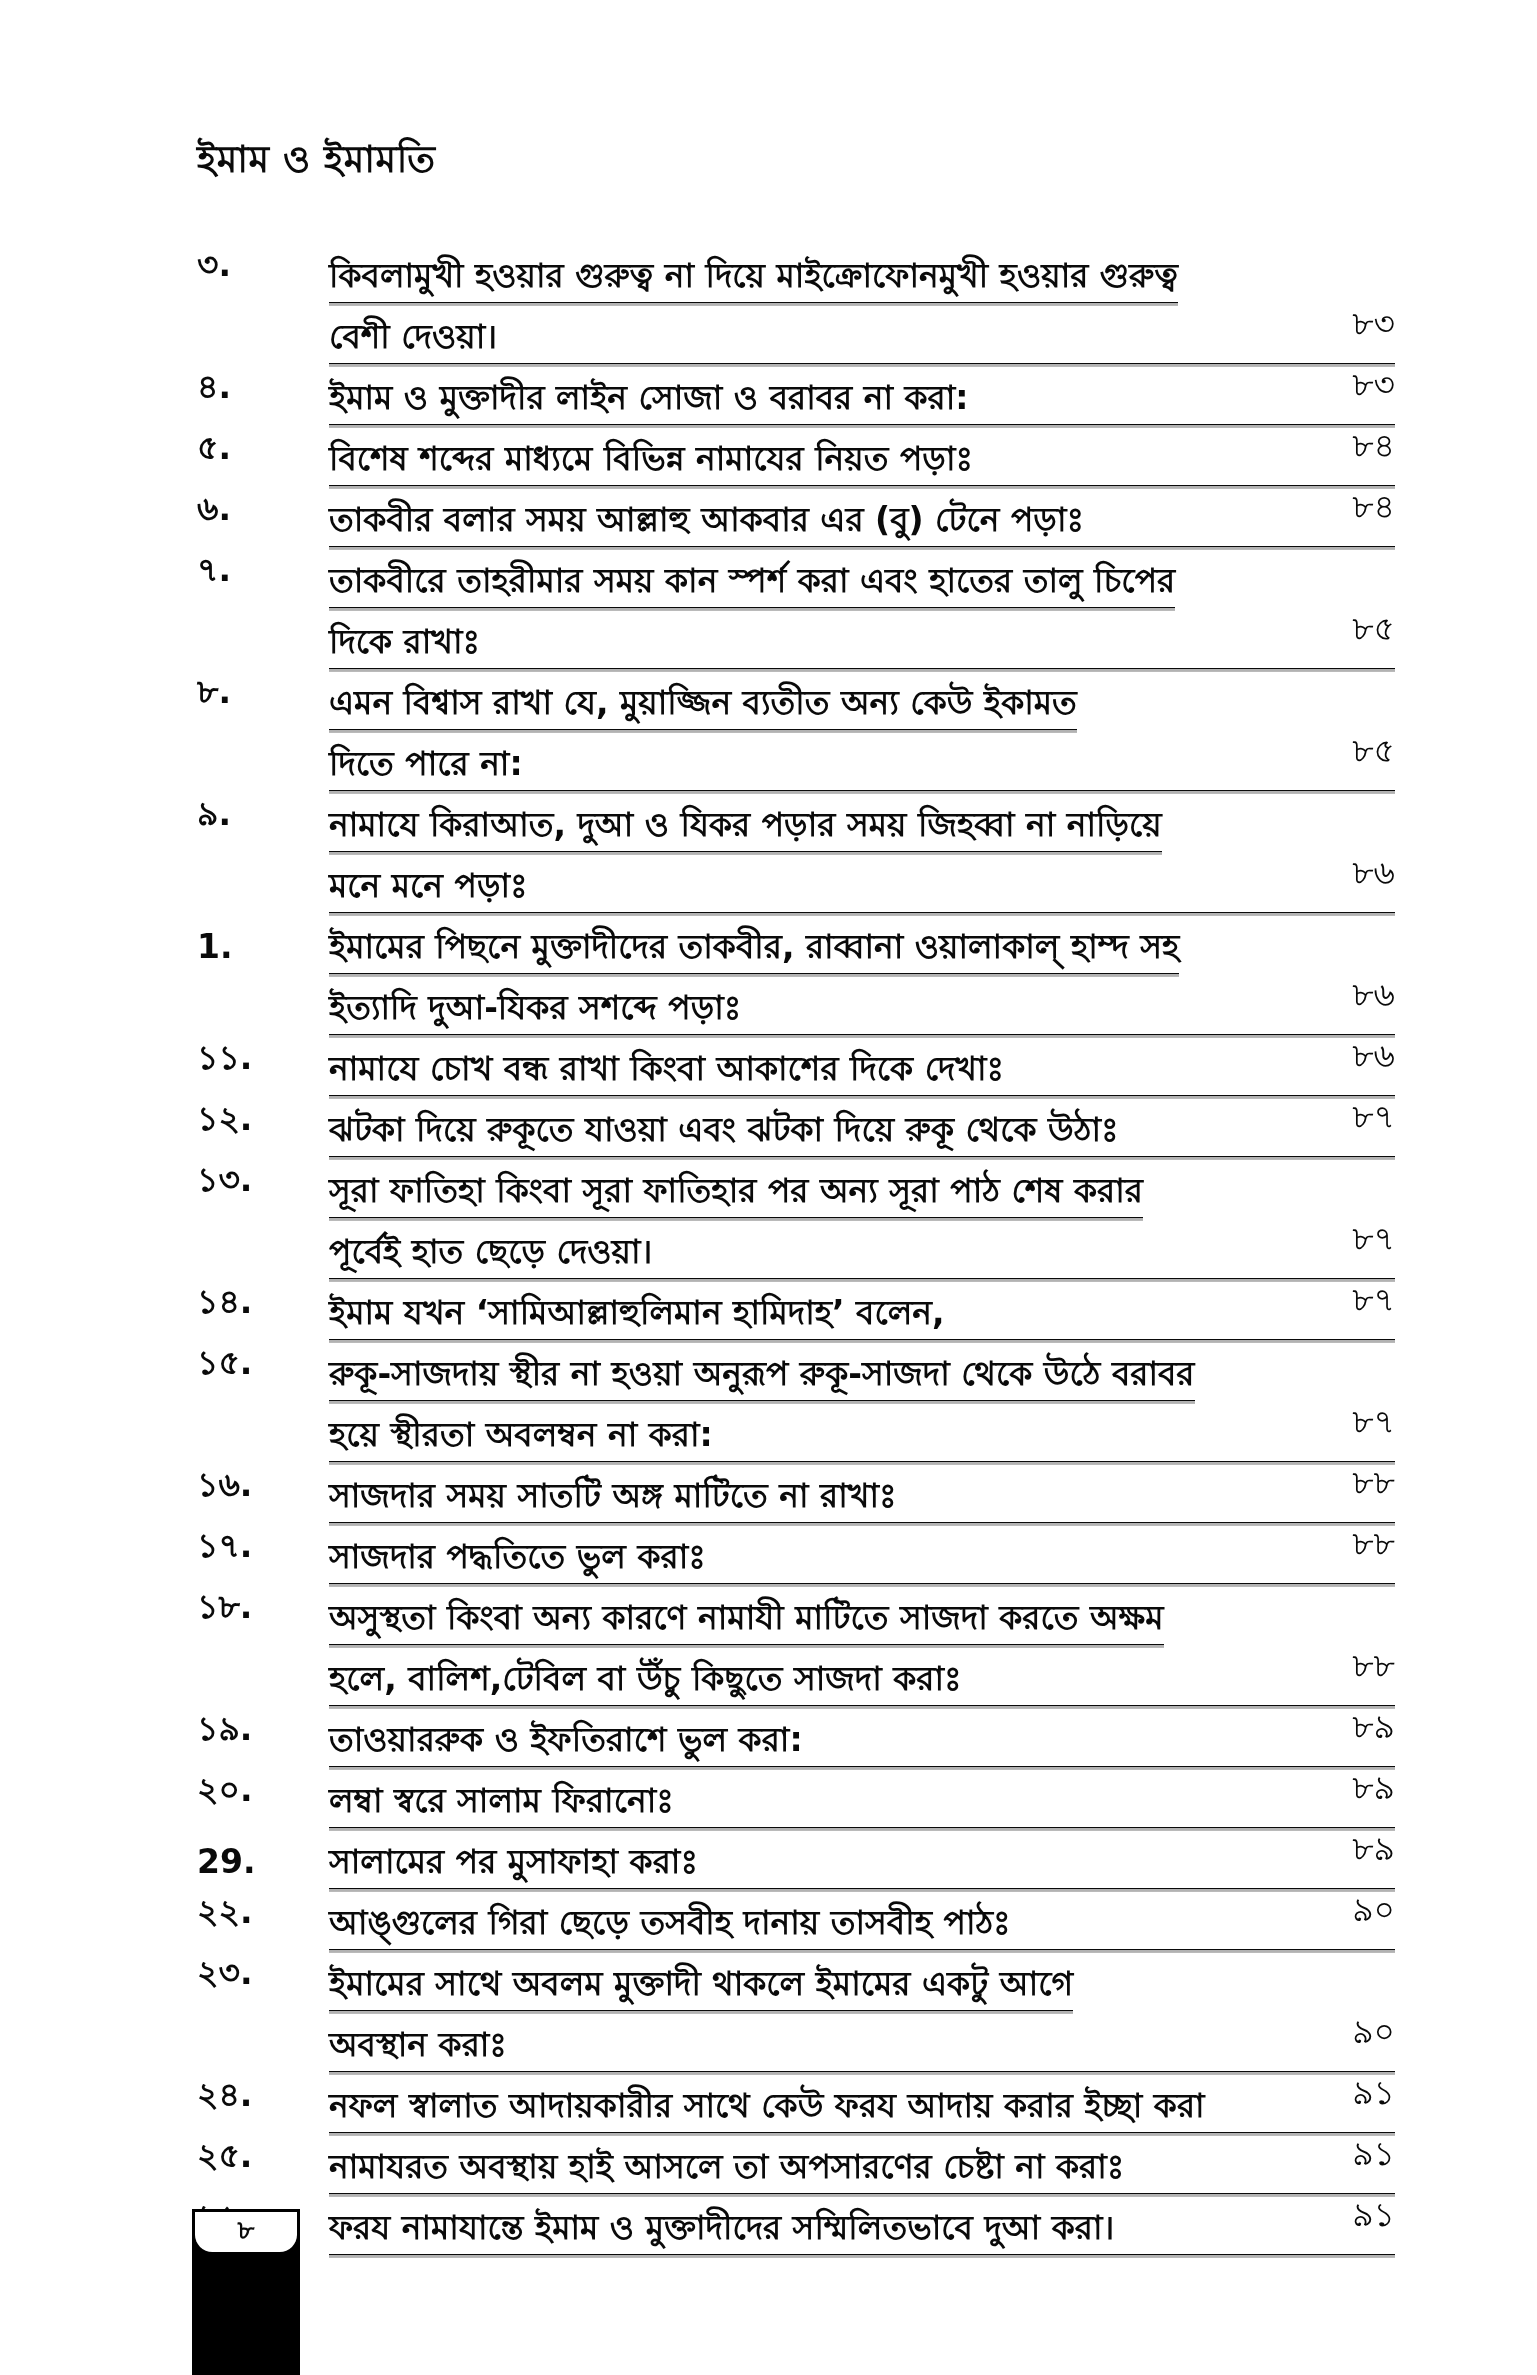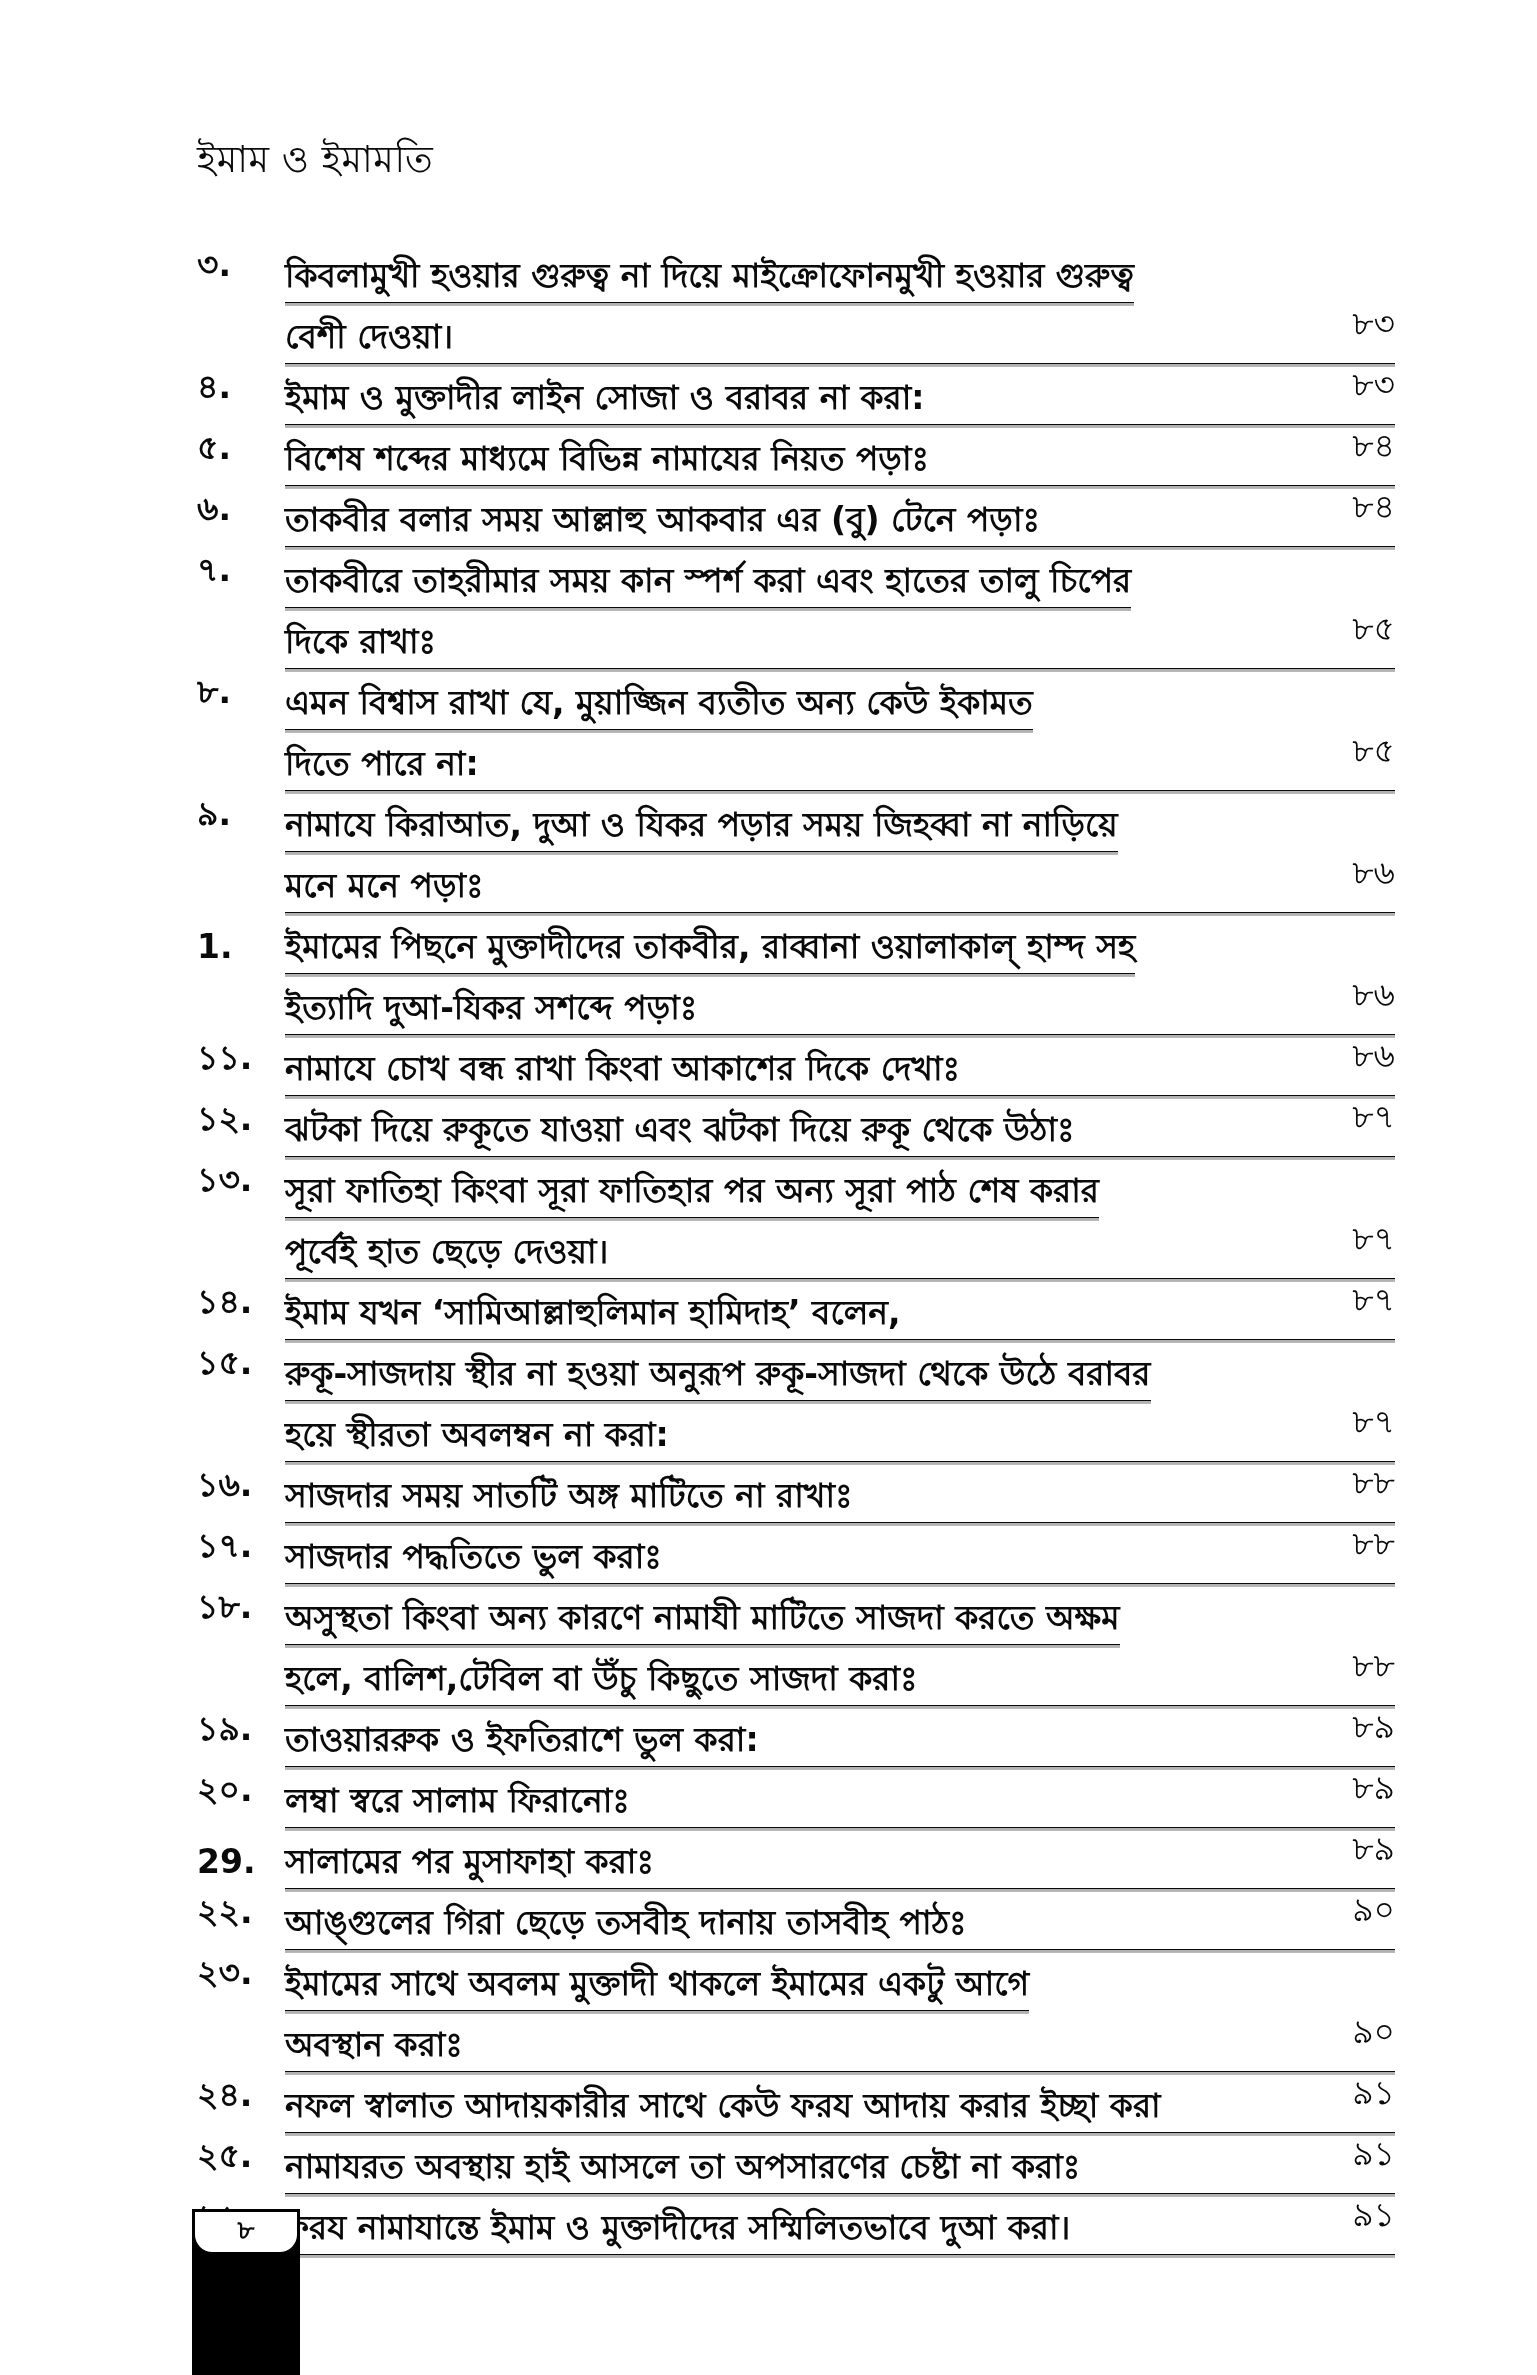--- a/index.html
+++ b/index.html
@@ -14,21 +14,21 @@
     background: #ffffff;
     color: #0a0a0a;
     font-family: "DejaVu Sans", "Liberation Sans", sans-serif;
     overflow: hidden;
   }
   .page-title {
     position: absolute;
     left: 197px;
     top: 138px;
     font-size: 37px;
-    font-weight: 400;
+    font-weight: 700;
     line-height: 1.2;
     letter-spacing: 0.5px;
   }
   .toc {
     position: absolute;
     left: 197px;
     top: 242px;
     width: 1198px; 
   }
   .toc-row {
@@ -45,20 +45,21 @@
     align-items: flex-end;
     padding-bottom: 7.7px;
     box-sizing: border-box;
   }
   .toc-body {
     flex: 1 1 auto;
     display: flex;
     justify-content: space-between;
     align-items: flex-end;
     min-width: 0;
+    margin-left: 44px;
   }
   .toc-text {
     font-size: 33px;
     font-weight: 700;
     line-height: 1.1;
     padding-bottom: 7.7px;
     white-space: nowrap;
   }
   
   .toc-body:not(.final) .toc-text {

